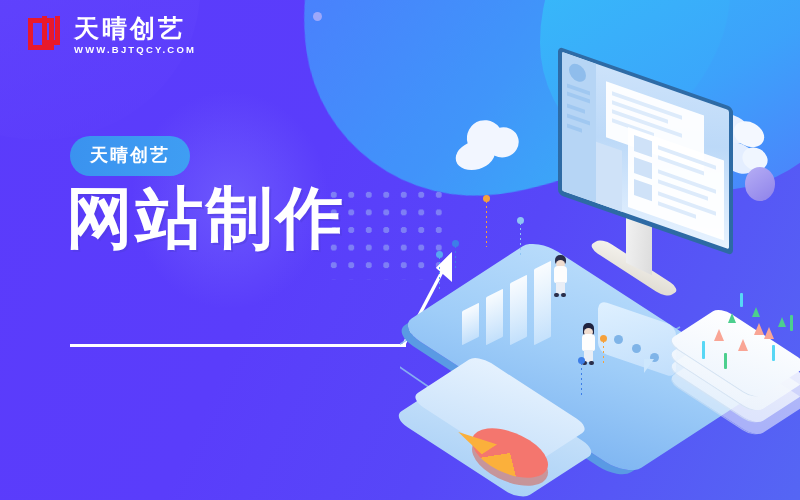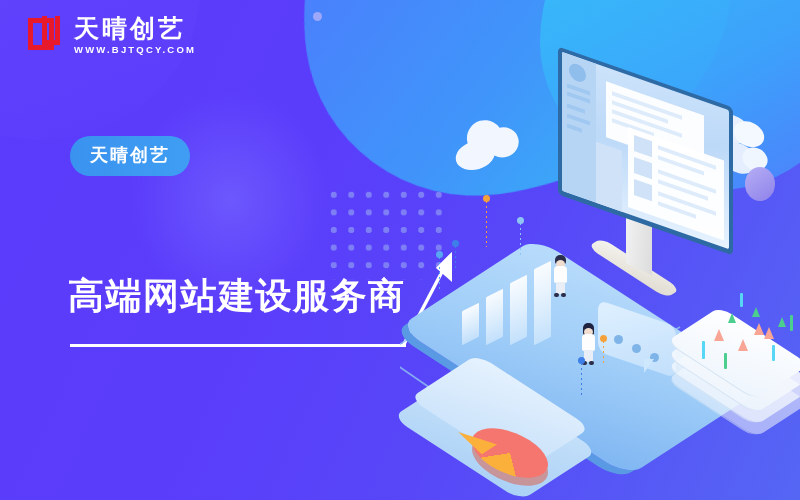--- a/index.html
+++ b/index.html
@@ -343,21 +343,21 @@
       <div class="lm-hook"></div>
       <div class="lm-stem"></div>
     </div>
     <div class="logo-text-wrap">
       <div class="logo-cn">天晴创艺</div>
       <div class="logo-url">WWW.BJTQCY.COM</div>
     </div>
   </div>
 
   <div class="badge">天晴创艺</div>
-  <div class="subhead">高端网站建设服务商</div>
+  <div class="headline">网站制作</div>
   <div class="divider"></div>
 
   <svg class="arrow-up" viewBox="0 0 60 112">
     <path d="M3 108 L44 30" stroke="#ffffff" stroke-width="3.4" fill="none"></path>
     <path d="M52 14 L52 44 L36 30 Z" fill="#ffffff"></path>
     <path d="M52 14 L36 30 L44 30 Z" fill="#ffffff"></path>
   </svg>
 
   <div class="illo">
 

